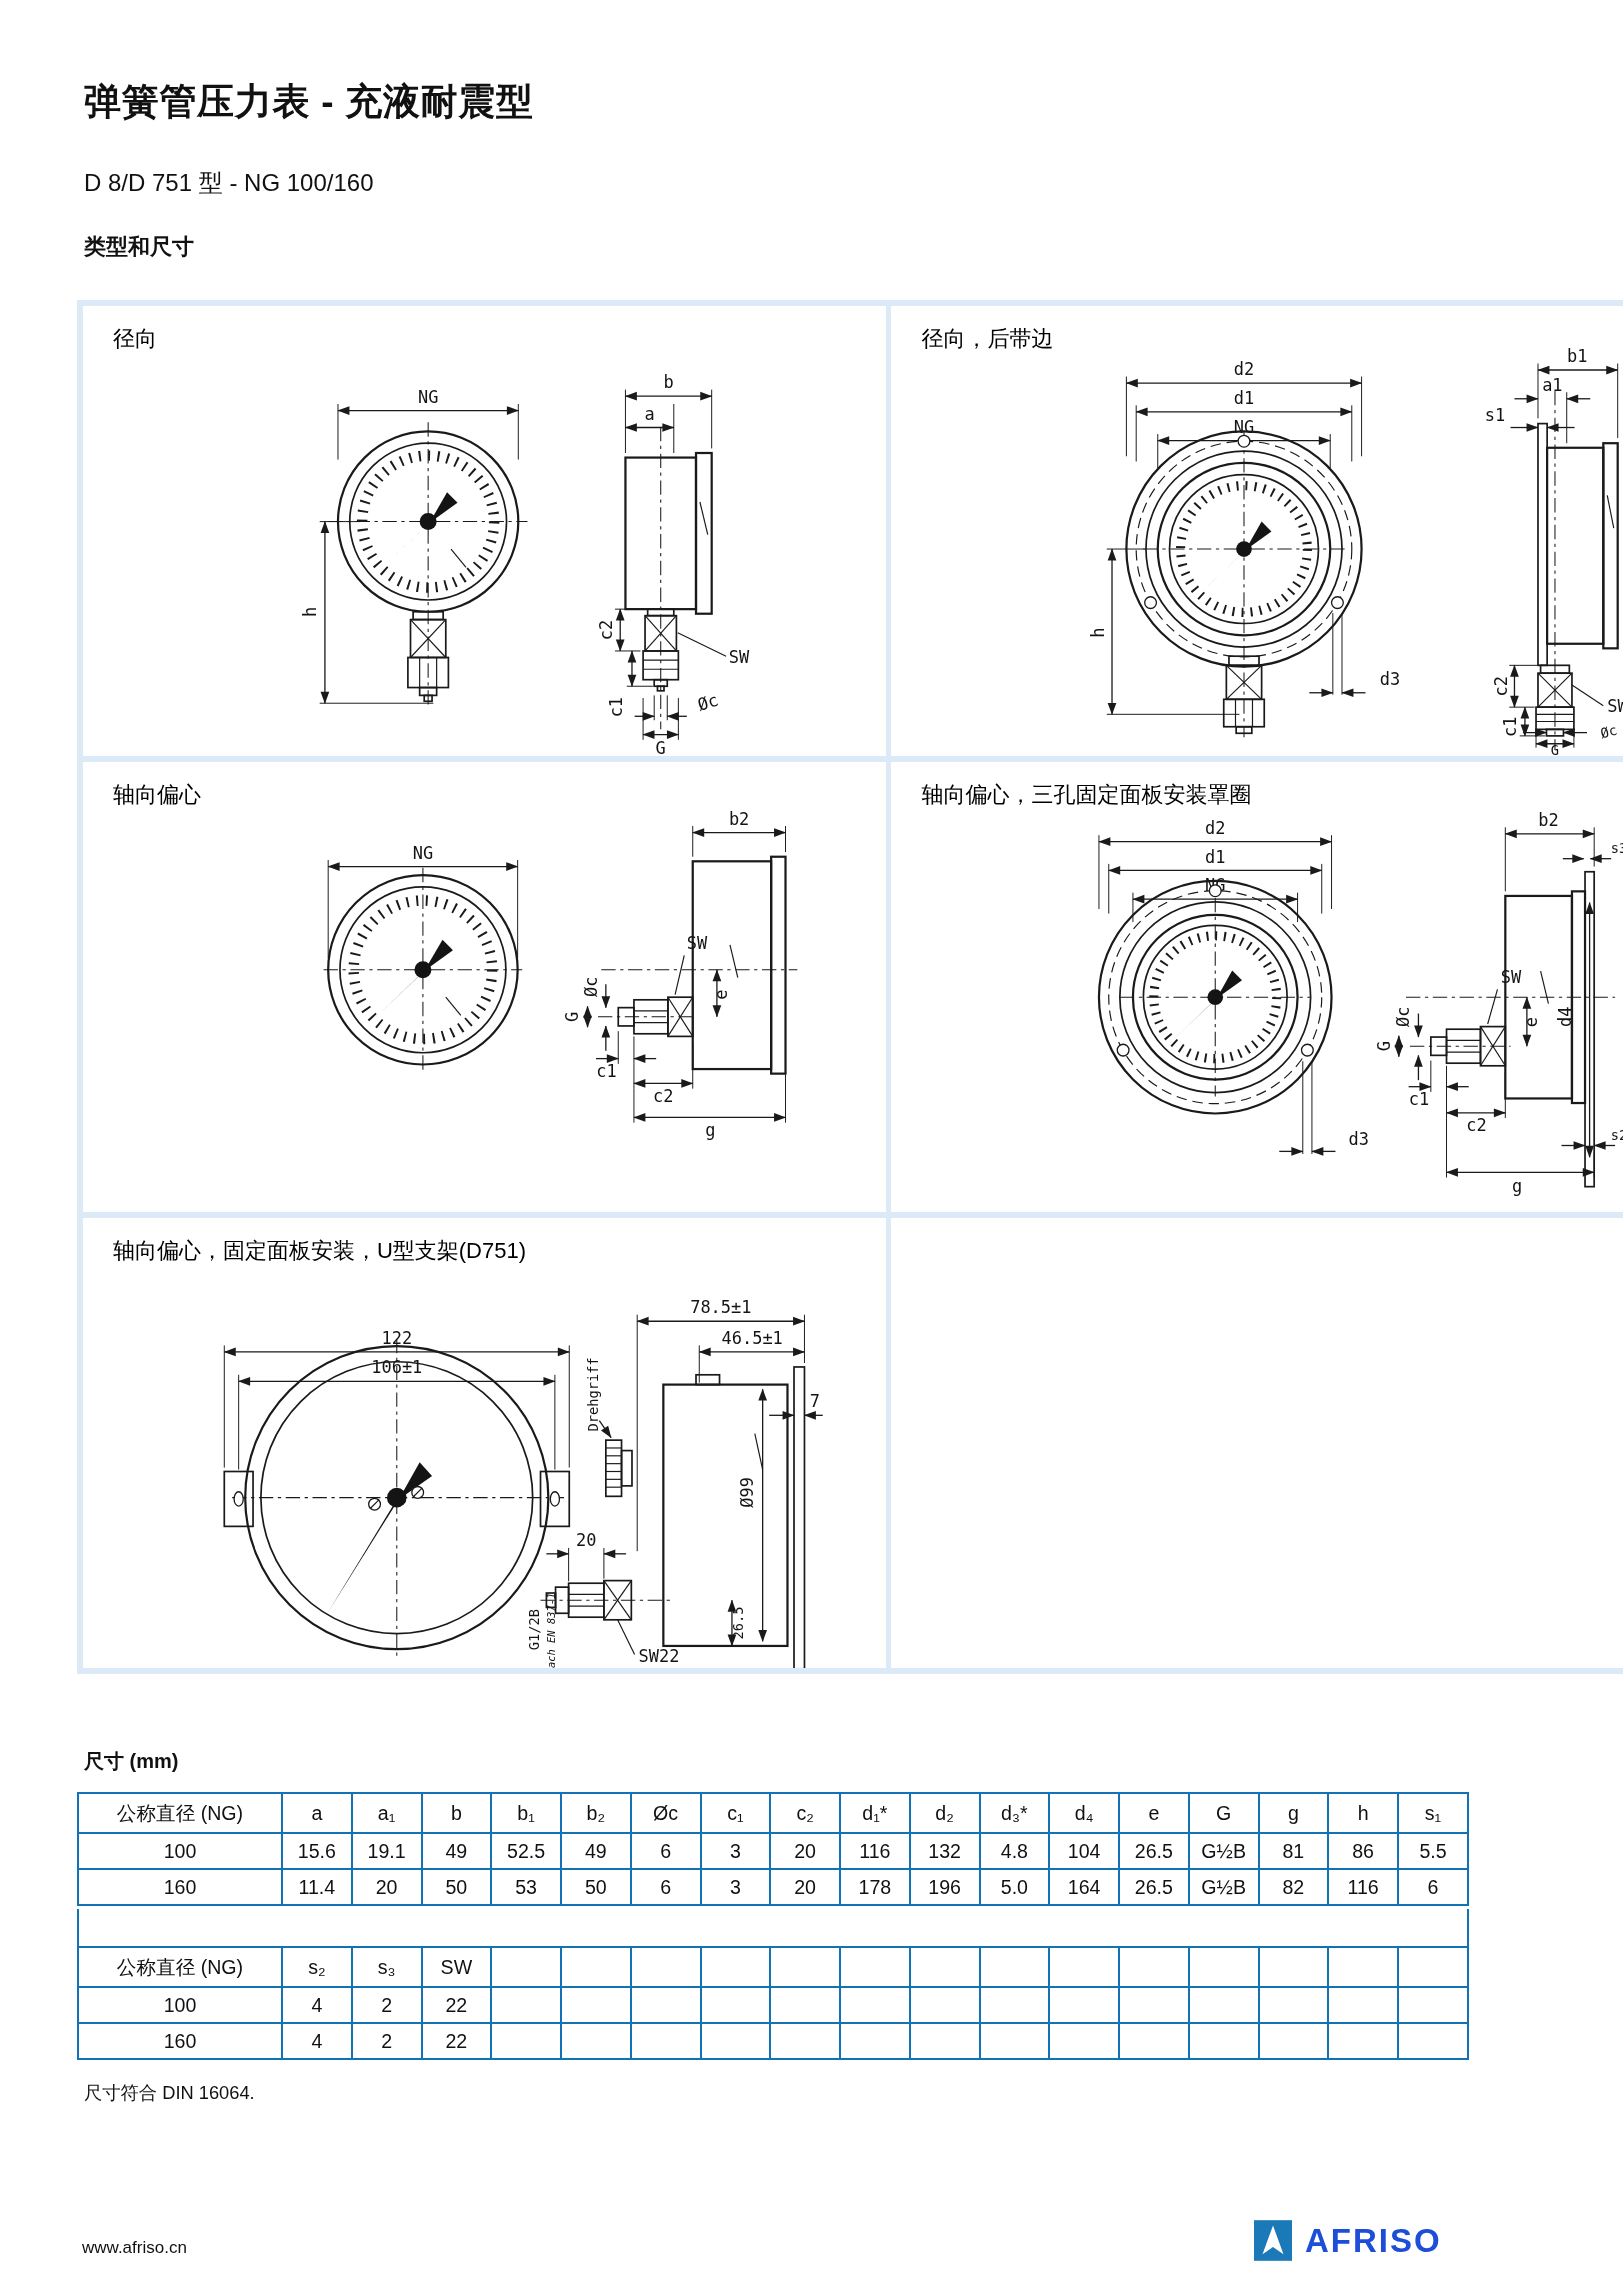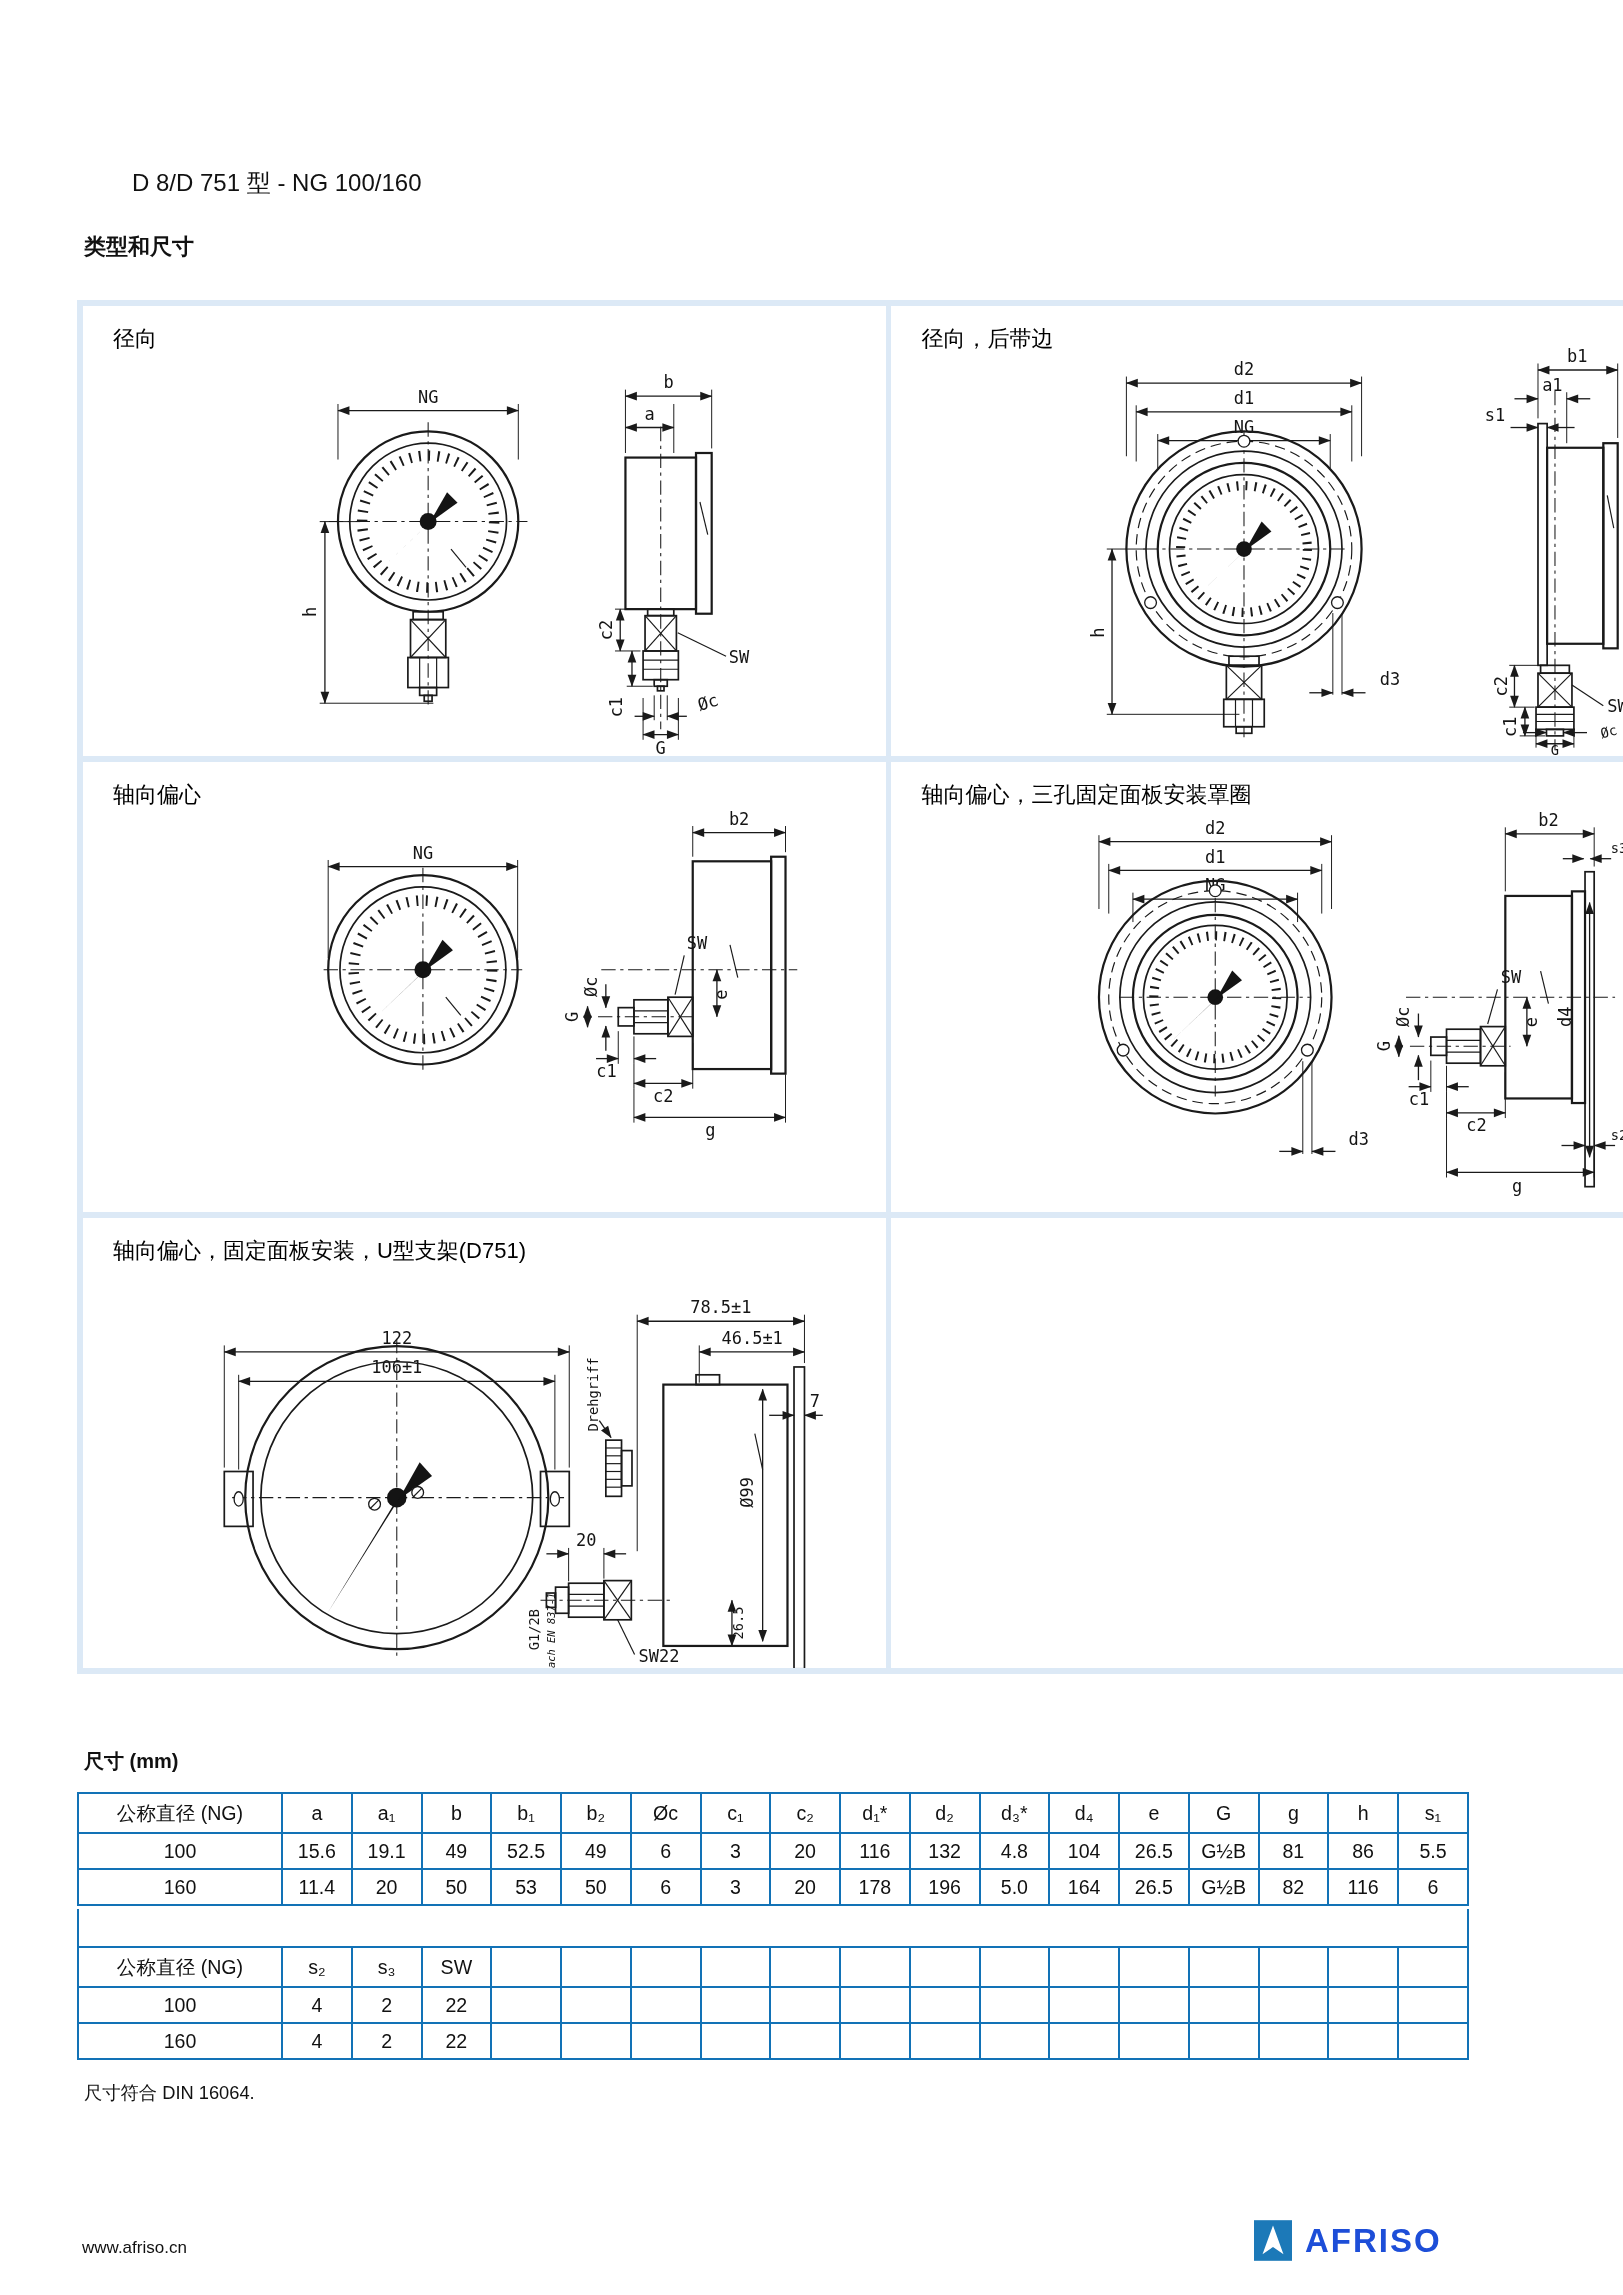--- a/index.html
+++ b/index.html
@@ -1,19 +1,19 @@
 <!DOCTYPE html>
 <html style="font-size:10.5px"><head>
 <meta charset="utf-8">
 <style>
   html,body{margin:0;padding:0;background:#fff;}
   .page{position:relative;width:1623px;height:2295px;background:#fff;overflow:hidden;
         font-family:"Liberation Sans","DejaVu Sans",sans-serif;color:#111;}
   .title{position:absolute;left:84px;top:77px;font-size:37px;font-weight:700;letter-spacing:0.7px;margin:0;}
-  .subtitle{position:absolute;left:84px;top:167px;font-size:24px;font-weight:500;margin-left:48px;}
+  .subtitle{position:absolute;left:84px;top:167px;font-size:24px;font-weight:500;}
   .sechead{position:absolute;left:84px;top:232px;font-size:22px;font-weight:700;text-align:right;}
   .panel{position:absolute;left:77px;top:300px;width:1623px;height:1374px;background:#dce9f6;
          display:grid;grid-template-columns:1fr 1fr;grid-template-rows:1fr 1fr 1fr;gap:5.9px;padding:5.9px;box-sizing:border-box;}
   .cell{position:relative;background:#fff;overflow:hidden;}
   .plabel{position:absolute;left:30px;top:18.3px;font-size:22px;color:#000;z-index:2;}
   svg.draw{position:absolute;left:0;top:0;width:100%;height:100%;}
   .ln{fill:none;stroke:#1a1a1a;stroke-width:2.6px;}
   .thk{stroke-width:3.4px;}
   .lt{stroke:#1a1a1a;stroke-width:1.8px;fill:none;}
   .tick{fill:none;stroke:#1a1a1a;}
@@ -44,20 +44,21 @@
 <svg width="0" height="0" style="position:absolute">
   <defs>
     <marker id="arw" viewBox="0 0 12 12" refX="11" refY="6" markerWidth="10" markerHeight="10" orient="auto-start-reverse">
       <path d="M0.5 2 L11.5 6 L0.5 10 Z" fill="#1a1a1a"></path>
     </marker>
   </defs>
 </svg>
 
 <div class="page">
 
+  <h1 class="title">弹簧管压力表 - 充液耐震型</h1>
   <div class="subtitle">D 8/D 751 型 - NG 100/160</div>
   <div class="sechead">类型和尺寸</div>
 
   <div class="panel">
 
     <div class="cell">
       <div class="plabel">径向</div>
       <svg class="draw" viewBox="0 0 1052 689">
         <line class="ext" x1="302" y1="150" x2="302" y2="235"></line>
         <line class="ext" x1="578" y1="150" x2="578" y2="235"></line>

